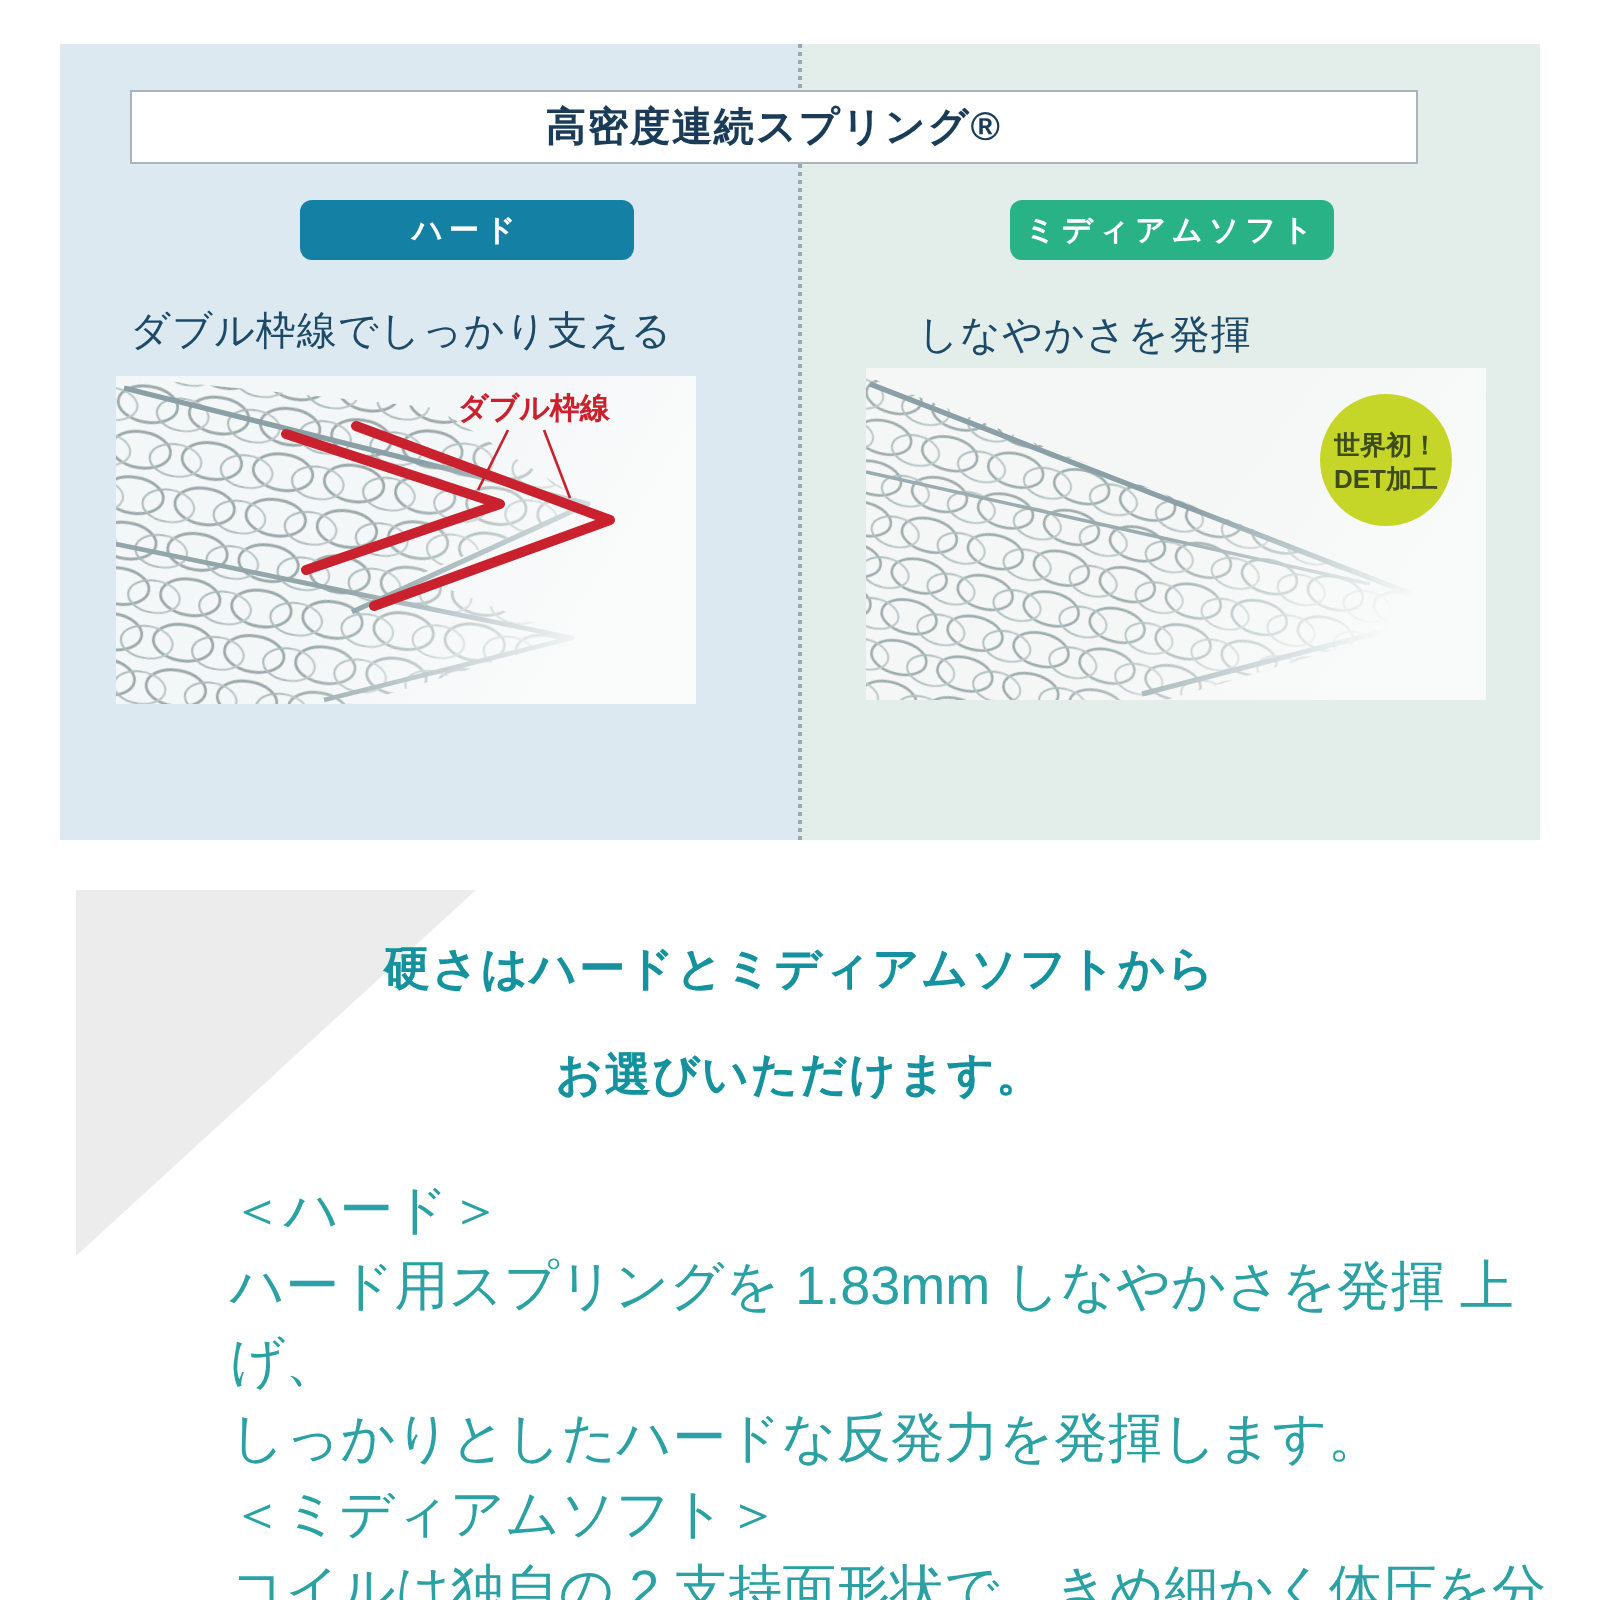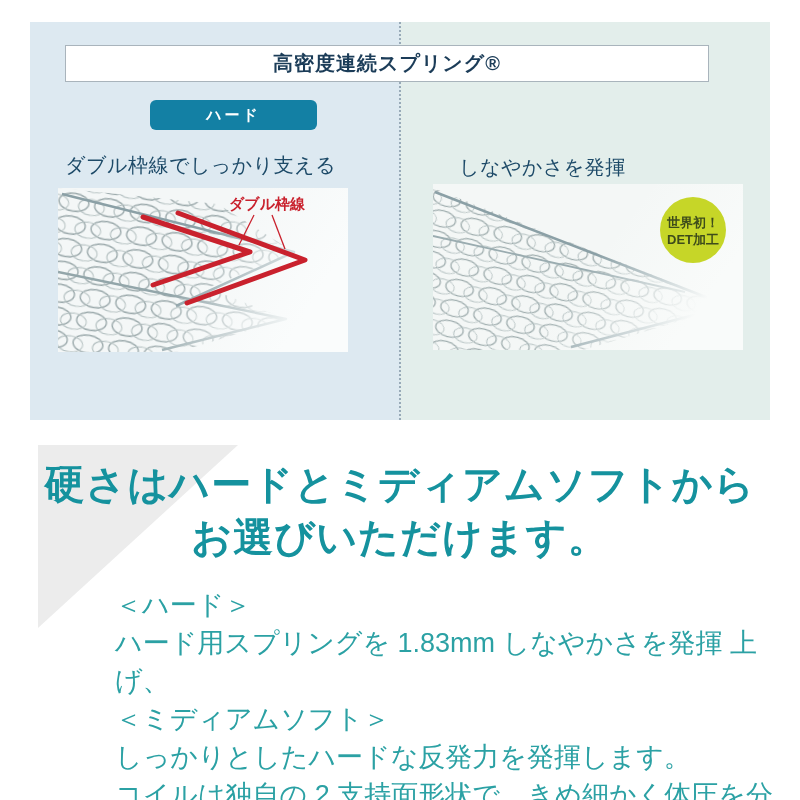--- a/index.html
+++ b/index.html
@@ -29,40 +29,41 @@
   .photo { position:absolute; display:block; }
   .photo-hard { left:28px;  top:166px; width:290px; height:164px; }
   .photo-soft { left:403px; top:162px; width:310px; height:166px; }
   .annot { font-family:"Liberation Sans", sans-serif; font-size:15px; font-weight:bold; fill:#c9212d; }
   .sticker-text { font-family:"Liberation Sans", sans-serif; font-size:13px; font-weight:bold; fill:#3e4c1b; text-anchor:middle; }
 
   
   .gray-triangle { position:absolute; left:38px; top:445px; width:200px; height:183px;
                    background:#ececec; clip-path:polygon(0 0, 100% 0, 0 100%); }
   .desc-heading { position:absolute; left:0; top:458px; width:800px; text-align:center;
-                  font-size:40px; line-height:53px; font-weight:bold; color:#15929e;
+                  font-size:23px; line-height:53px; font-weight:bold; color:#15929e;
                   letter-spacing:1px; }
   .desc-body { position:absolute; left:115px; top:586px; width:660px;
                font-size:27px; line-height:38px; color:#2ba1a4; }
 </style>
 </head>
 <body>
 
 <div class="canvas">
 
   <section class="panel">
     <div class="panel-half panel-left"></div>
     <div class="panel-half panel-right"></div>
     <div class="divider"></div>
 
     <div class="title-box">
       <span>高密度連続スプリング®</span>
     </div>
 
     <div class="badge badge-hard">ハード</div>
+    <div class="badge badge-soft">ミディアムソフト</div>
 
     <h3 class="col-heading heading-hard">ダブル枠線でしっかり支える</h3>
     <h3 class="col-heading heading-soft">しなやかさを発揮</h3>
 
     <svg class="photo photo-hard" viewBox="0 0 290 164">
       <defs>
         <pattern id="coilA" width="36" height="23" patternUnits="userSpaceOnUse" patternTransform="rotate(9)">
           <ellipse cx="18" cy="11.5" rx="15" ry="9" fill="none" stroke="#9caaac" stroke-width="1.4"></ellipse>
           <ellipse cx="0" cy="14" rx="13" ry="8" fill="none" stroke="#bcc7c7" stroke-width="1.1"></ellipse>
           <ellipse cx="36" cy="14" rx="13" ry="8" fill="none" stroke="#afbcbd" stroke-width="1.1"></ellipse>
@@ -120,18 +121,18 @@
   <div class="gray-triangle"></div>
 
   <div class="desc-heading">
     <div>硬さはハードとミディアムソフトから</div>
     <div>お選びいただけます。</div>
   </div>
 
   <div class="desc-body">
     <div class="desc-line">＜ハード＞</div>
     <div class="desc-line">ハード用スプリングを 1.83mm しなやかさを発揮 上げ、</div>
+    <div class="desc-line">しっかりとしたハードな反発力を発揮します。</div>
     <div class="desc-line">＜ミディアムソフト＞</div>
-    <div class="desc-line">しっかりとしたハードな反発力を発揮します。</div>
     <div class="desc-line">コイルは独自の 2 支持面形状で、きめ細かく体圧を分散します。</div>
   </div>
 
 </div>
 
 </body></html>

